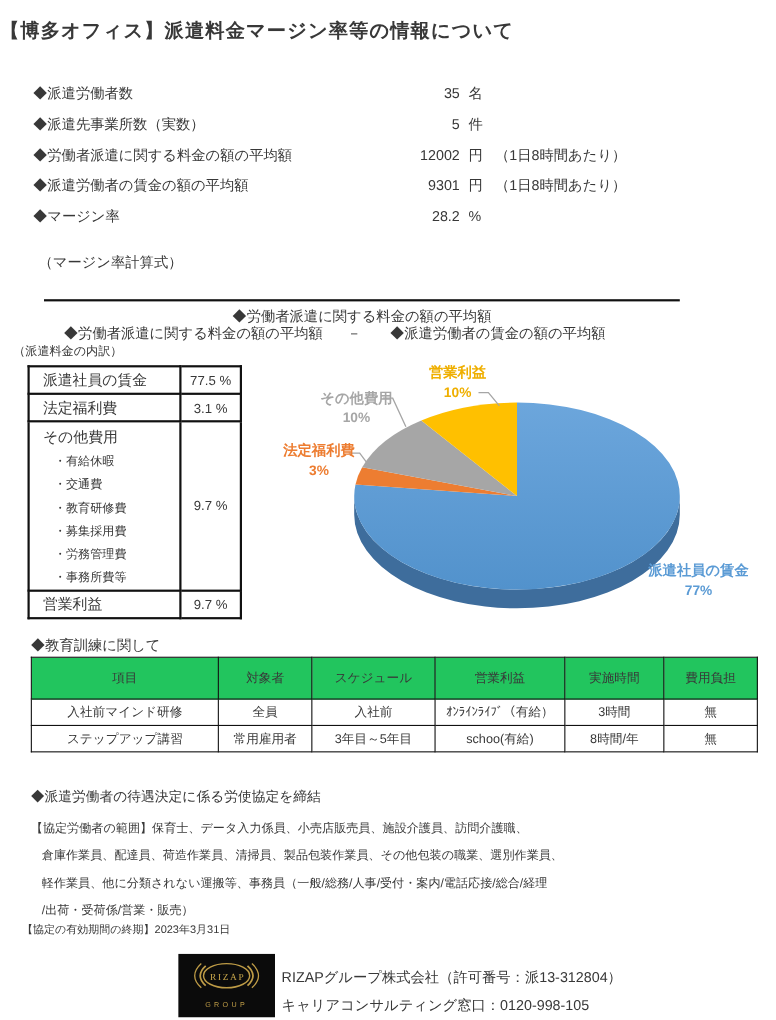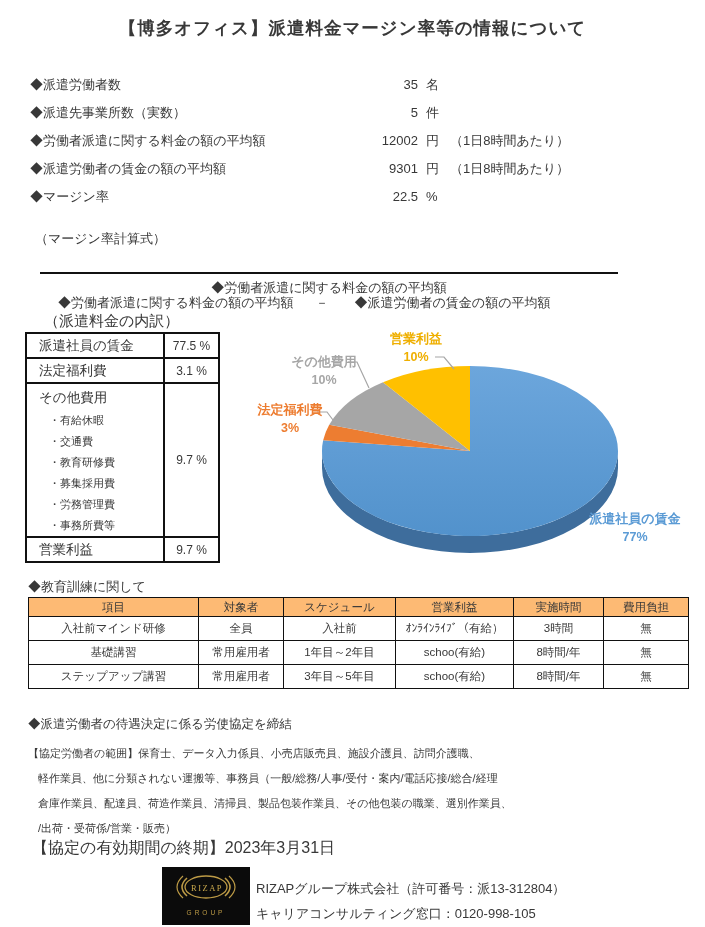--- a/index.html
+++ b/index.html
@@ -1,35 +1,35 @@
 <!DOCTYPE html>
 <html><head>
 <meta charset="utf-8">
 <style>
   * { margin:0; padding:0; box-sizing:border-box; }
   html,body { background:#fff; }
   body { font-family:"Liberation Sans", sans-serif; color:#383838; }
   .page { position:relative; width:705px; height:927px; background:#fff; overflow:hidden; margin:0 auto; }
 
-  .title { position:absolute; top:16px; left:0; width:705px; text-align:center;
+  .title { position:absolute; top:16px; left:0; width:705px; 
            font-size:17.5px; font-weight:bold; letter-spacing:1px; }
   .date  { position:absolute; top:47px; left:0; width:655px; text-align:right; font-size:12px; }
 
   .srow  { position:absolute; left:30px; width:640px; height:22px; font-size:13px; line-height:22px; }
   .srow .val  { position:absolute; left:300px; width:88px; text-align:right; }
   .srow .unit { position:absolute; left:396px; }
   .srow .note { position:absolute; left:420px; }
 
   .formula-head { position:absolute; left:35px; top:230px; font-size:13px; }
   .numerator { position:absolute; left:58px; top:250px; width:560px; font-size:13px; white-space:nowrap;margin-top:44px; }
   .numerator .minus { margin:0 26px 0 22px; }
   .frac-line { position:absolute; left:40px; top:272px; width:578px; border-top:2.5px solid #111; }
   .denominator { position:absolute; left:40px; top:279px; width:578px; text-align:center; font-size:13px; }
 
-  .bd-head { position:absolute; left:44px; top:312px; font-size:15px; }
+  .bd-head { position:absolute; left:12px; top:312px; font-size:11px; }
   table.bd { position:absolute; left:25px; top:332px; width:193px; border-collapse:collapse; table-layout:fixed; }
   table.bd td { border:2px solid #111; vertical-align:middle; }
   table.bd td.lbl { font-size:13.5px; padding-left:12px; }
   table.bd td.val { font-size:12px; text-align:center; }
   table.bd tr.r-small td { height:25px; }
   table.bd td.big { height:150px; vertical-align:top; padding-top:5px; }
   table.bd .sub { list-style:none; margin-top:3px; }
   table.bd .sub li { font-size:11px; line-height:21px; padding-left:10px; }
 
   .pie-region { position:absolute; left:250px; top:315px; width:455px; height:265px; }
@@ -38,27 +38,27 @@
   .plabel .nm  { display:block; font-size:13px; line-height:19px; }
   .plabel .pct { display:block; font-size:12.5px; line-height:19px; }
   .pl-profit { left:118px; top:14px;  width:96px;  color:#EFAF00; }
   .pl-other  { left:30px;  top:37px;  width:88px;  color:#A6A6A6; }
   .pl-welfare{ left:0px;   top:85px;  width:80px;  color:#ED7D31; }
   .pl-wage   { left:318px; top:194px; width:134px; color:#5B9BD5; }
 
   .tr-head { position:absolute; left:28px; top:578px; font-size:13px; }
   table.tr { position:absolute; left:28px; top:597px; width:660px; border-collapse:collapse; table-layout:fixed; }
   table.tr th, table.tr td { border:1.8px solid #111; text-align:center; font-size:11.5px; font-weight:normal; }
-  table.tr th { background:#fdba74; height:19px; }
+  table.tr th { background:#22c55e; height:38px; }
   table.tr td { height:24px;margin-left:24px; }
 
   .ag-head { position:absolute; left:28px; top:716px; font-size:12.5px; }
   .ag-scope { position:absolute; left:28px; top:741px; width:650px; font-size:11px; line-height:25px; }
   .ag-scope .cont { padding-left:10px; }
-  .ag-exp { position:absolute; left:32px; top:838px; font-size:16px; }
+  .ag-exp { position:absolute; left:20px; top:838px; font-size:10px; }
 
   .logo { position:absolute; left:162px; top:867px; width:108px; height:58px; }
   .company { position:absolute; left:256px; top:876px; font-size:13px; line-height:25px; }
 </style>
 </head>
 <body>
 
 <div class="page">
 
   <div class="title">【博多オフィス】派遣料金マージン率等の情報について</div>
@@ -80,21 +80,21 @@
     <span class="note">（1日8時間あたり）</span>
   </div>
   <div class="srow" style="top:158px">
     <span>◆派遣労働者の賃金の額の平均額</span>
     <span class="val">9301</span>
     <span class="unit">円</span>
     <span class="note">（1日8時間あたり）</span>
   </div>
   <div class="srow" style="top:186px">
     <span>◆マージン率</span>
-    <span class="val">22.5</span>
+    <span class="val">28.2</span>
     <span class="unit">%</span>
   </div>
 
   <div class="formula-head">（マージン率計算式）</div>
   <div class="numerator">
     <span>◆労働者派遣に関する料金の額の平均額</span><span class="minus">－</span><span>◆派遣労働者の賃金の額の平均額</span>
   </div>
   <div class="frac-line"></div>
   <div class="denominator">◆労働者派遣に関する料金の額の平均額</div>
 
@@ -194,43 +194,35 @@
     </tr>
     <tr>
       <td>入社前マインド研修</td>
       <td>全員</td>
       <td>入社前</td>
       <td>ｵﾝﾗｲﾝﾗｲﾌﾞ（有給）</td>
       <td>3時間</td>
       <td>無</td>
     </tr>
     <tr>
-      <td>基礎講習</td>
-      <td>常用雇用者</td>
-      <td>1年目～2年目</td>
-      <td>schoo(有給)</td>
-      <td>8時間/年</td>
-      <td>無</td>
-    </tr>
-    <tr>
       <td>ステップアップ講習</td>
       <td>常用雇用者</td>
       <td>3年目～5年目</td>
       <td>schoo(有給)</td>
       <td>8時間/年</td>
       <td>無</td>
     </tr>
   </tbody>
     </table>
 
   <div class="ag-head">◆派遣労働者の待遇決定に係る労使協定を締結</div>
   <div class="ag-scope">
     <div>【協定労働者の範囲】保育士、データ入力係員、小売店販売員、施設介護員、訪問介護職、</div>
+    <div class="cont">倉庫作業員、配達員、荷造作業員、清掃員、製品包装作業員、その他包装の職業、選別作業員、</div>
     <div class="cont">軽作業員、他に分類されない運搬等、事務員（一般/総務/人事/受付・案内/電話応接/総合/経理</div>
-    <div class="cont">倉庫作業員、配達員、荷造作業員、清掃員、製品包装作業員、その他包装の職業、選別作業員、</div>
     <div class="cont">/出荷・受荷係/営業・販売）</div>
   </div>
   <div class="ag-exp">【協定の有効期間の終期】2023年3月31日</div>
 
   <div class="logo">
     <svg width="88" height="58" viewBox="0 0 88 58">
       <rect x="0" y="0" width="88" height="58" fill="#0B0B0B"></rect>
       <ellipse cx="44" cy="20" rx="21" ry="11" fill="none" stroke="#BD9B46" stroke-width="1.3"></ellipse>
       <path d="M 25 11 Q 15 20 25 29" fill="none" stroke="#BD9B46" stroke-width="1.6"></path>
       <path d="M 21 9  Q 9 20 21 31" fill="none" stroke="#BD9B46" stroke-width="1.2"></path>

